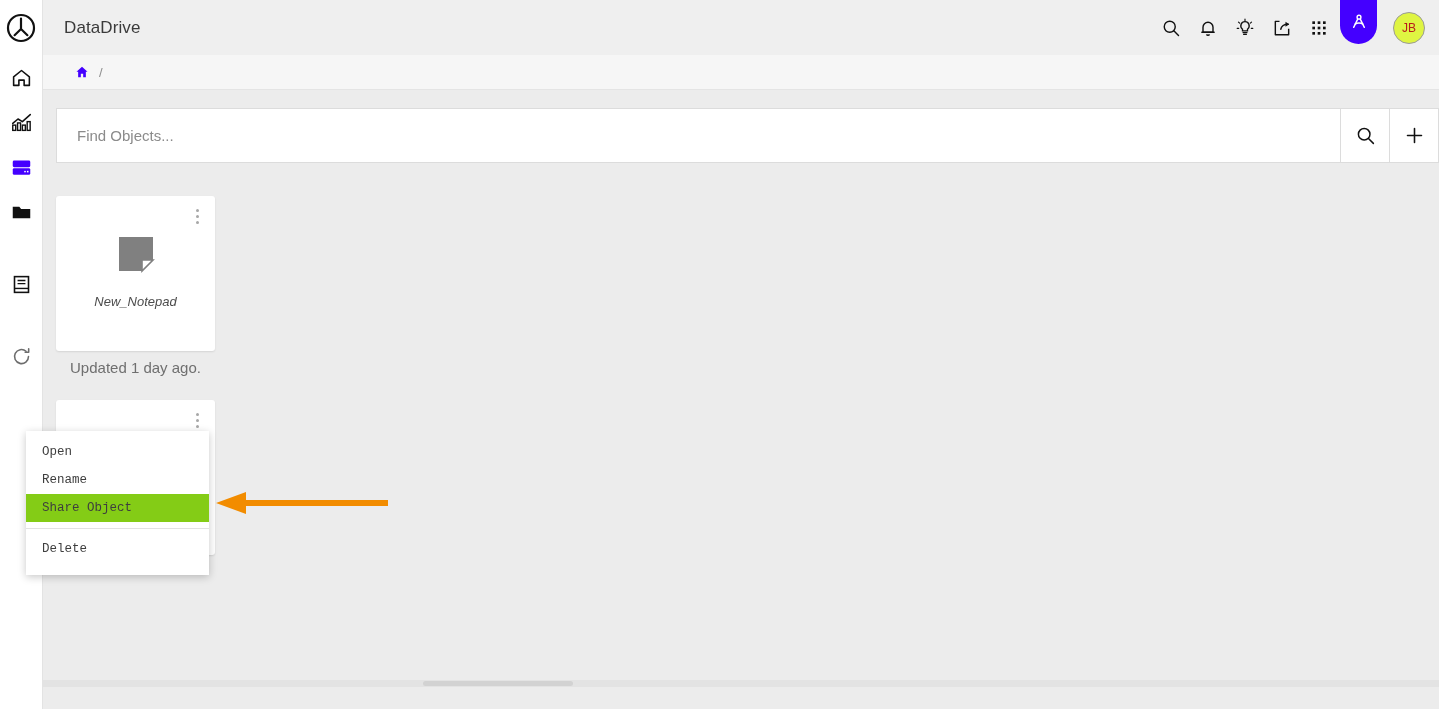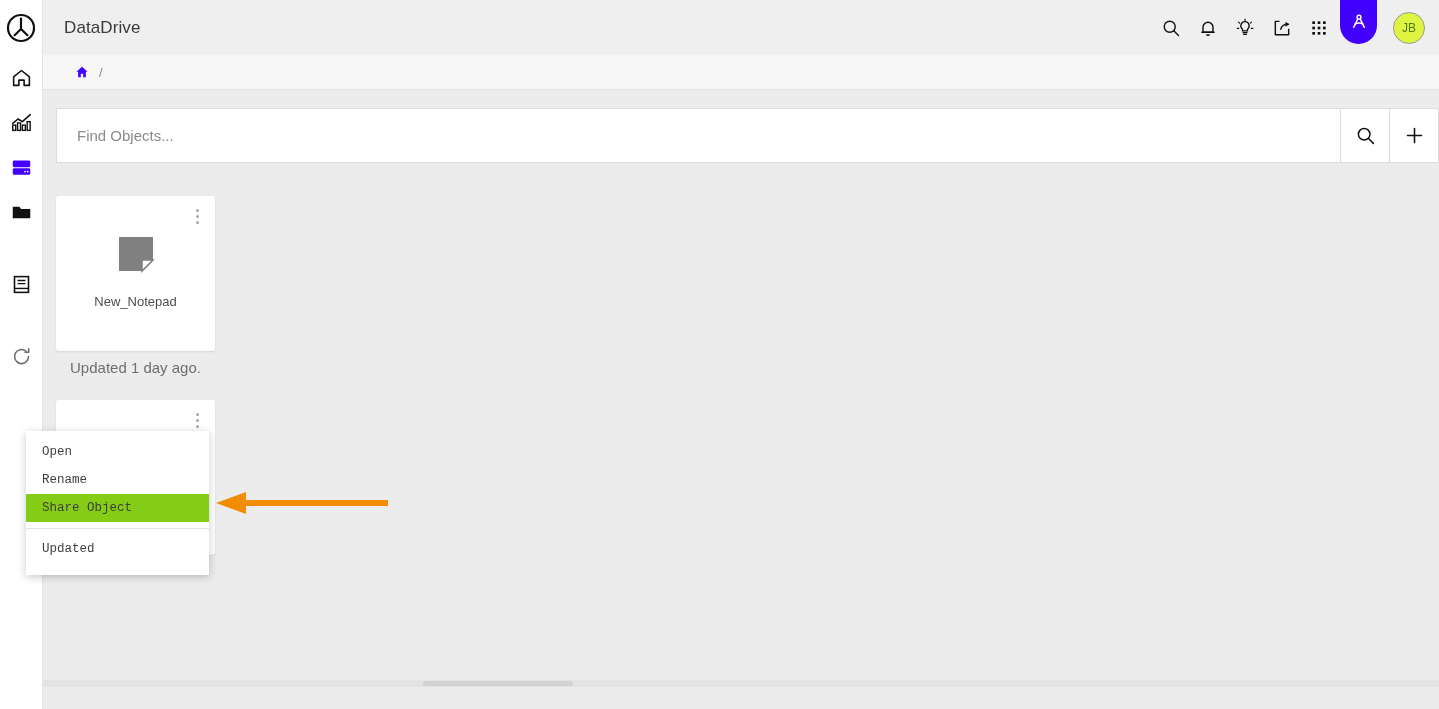--- a/index.html
+++ b/index.html
@@ -58,21 +58,21 @@
     background: #4400ff;
     border-bottom-left-radius: 19px; border-bottom-right-radius: 19px;
     display: flex; align-items: center; justify-content: center;
     margin: 0 3px 11px 3px;
     cursor: pointer;
   }
   .avatar {
     width: 32px; height: 32px; border-radius: 50%;
     background: #dff542; border: 1px solid #9a9a9a;
     display: flex; align-items: center; justify-content: center;
-    font-size: 12px; color: #4d7c0f; font-weight: 500;
+    font-size: 12px; color: #b91c1c; font-weight: 500;
     margin: 0 14px 0 13px; cursor: pointer;
   }
 
   
   .crumbbar {
     position: absolute; left: 43px; top: 55px;
     width: 1396px; height: 35px;
     background: #f6f6f6;
     border-bottom: 1px solid #e4e4e4;
     display: flex; align-items: center;
@@ -129,21 +129,21 @@
     display: flex; flex-direction: column; align-items: center;
     justify-content: center; gap: 3px; cursor: pointer;
   }
   .card-dots i { width: 3px; height: 3px; border-radius: 50%; background: #a7a7a7; display:block; }
   .card-icon {
     position: absolute; left: 0; right: 0; top: 37px;
     display: flex; justify-content: center;
   }
   .card-name {
     position: absolute; left: 0; right: 0; top: 98px;
-    text-align: center; font-size: 13px; color: #4c4c4c;
+    text-align: center; font-size: 13px; color: #4c4c4c; font-style: italic;
   }
   .card-meta {
     margin-top: 8px; text-align: center;
     font-size: 15px; color: #6f6f6f;
   }
 
   
   .ctxmenu {
     position: absolute; left: 26px; top: 431px;
     width: 183px;
@@ -372,21 +372,21 @@
       </div>
 
     </div>
   </div>
 
   <div class="ctxmenu">
     <div class="ctx-item">Open</div>
     <div class="ctx-item">Rename</div>
     <div class="ctx-item active">Share Object</div>
     <div class="ctx-sep"></div>
-    <div class="ctx-item">Updated</div>
+    <div class="ctx-item">Delete</div>
     <div class="ctx-bottom-pad"></div>
   </div>
 
   <svg class="arrow" width="180" height="28" viewBox="0 0 180 28">
     <path d="M176 11 H34 V3 L4 14 L34 25 V17 H176 Z" fill="#f28c00"></path>
   </svg>
 
   <div class="hscroll">
     <div class="thumb"></div>
   </div>

